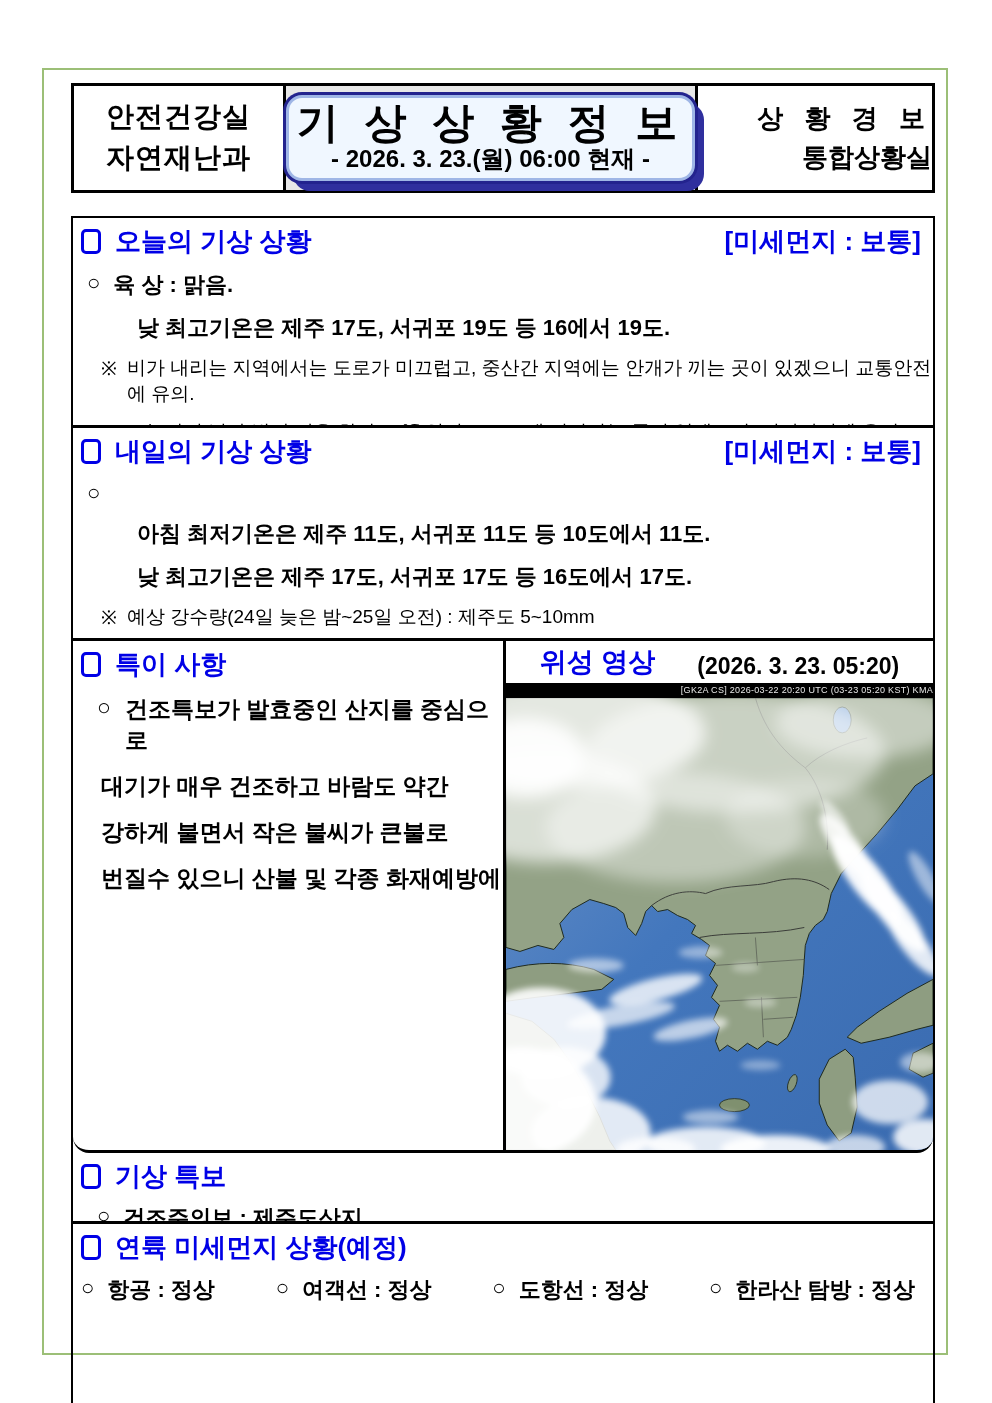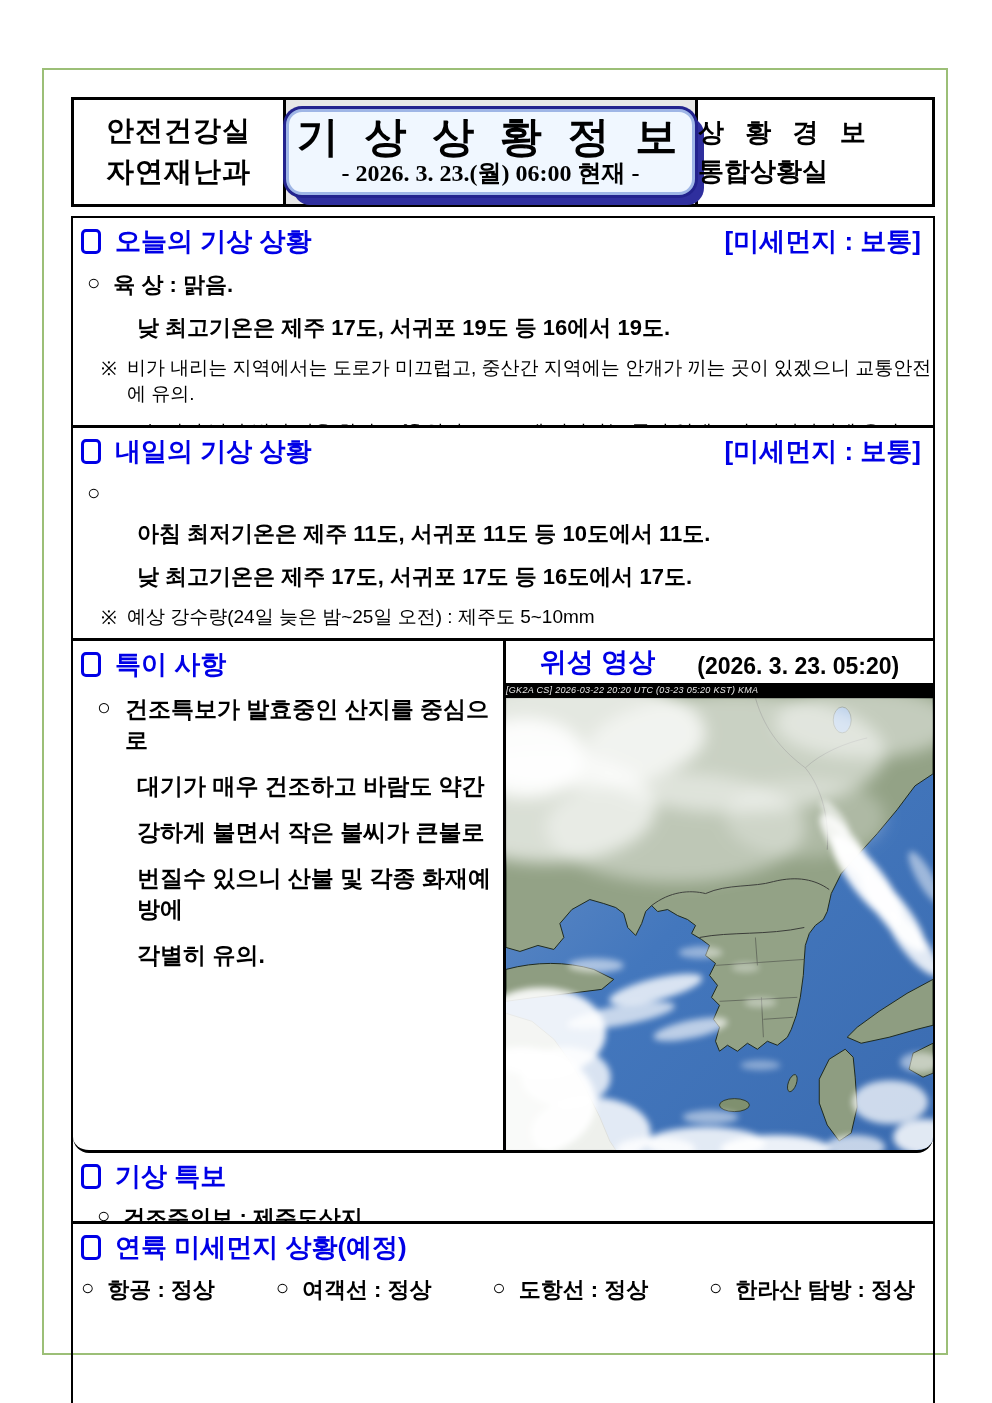--- a/index.html
+++ b/index.html
@@ -6,42 +6,42 @@
   body {
     width:992px; height:1403px; background:#ffffff; position:relative;
     font-family:"Liberation Sans", sans-serif; color:#000;
   }
   .sheet {
     position:absolute; left:42px; top:68px; width:906px; height:1287px;
     border:2px solid #9CBF77; background:#fff;
   }
   
   .hdr {
-    position:absolute; left:27px; top:27px; width:864px; height:110px;
+    position:absolute; left:27px; top:13px; width:864px; height:110px;
     border:3px solid #000; display:flex;
   }
   .hcell-left {
     width:212px; border-right:3px solid #000; display:flex; flex-direction:column;
     align-items:center; justify-content:center; font-weight:bold; font-size:28px;
     line-height:1.45; letter-spacing:1px;
   }
   .hcell-center {
     width:412px; border-right:3px solid #000; background:#E7E7E7;
     display:flex; align-items:center; justify-content:center;
   }
   .tbox {
     width:434px; text-align:center; background:#F0F7FF;
     border:3px solid #9FB6E6; border-radius:16px;
     box-shadow:0 0 0 3px #23238E, 8px 9px 0 1px #2F2F9E;
     padding:2px 6px 6px 6px;
   }
   .tbox-title { font-size:42px; font-weight:bold; letter-spacing:7px; line-height:1.1; }
-  .tbox-sub   { font-family:Liberation Serif, serif; font-weight:bold; font-size:24px; line-height:1.1; }
+  .tbox-sub   { font-family:Liberation Sans, sans-serif; font-weight:bold; font-size:24px; line-height:1.1; }
   .hcell-right {
-    flex:1; display:flex; flex-direction:column; align-items:flex-start; justify-content:center;
+    flex:1; display:flex; flex-direction:column; align-items:flex-end; justify-content:center;
     font-weight:bold; font-size:26px; line-height:1.5;
   }
   .sp-wide { letter-spacing:7px; }
   
   .content {
     position:absolute; left:27px; top:146px; width:864px; height:1285px;
     border:2px solid #000; display:flex; flex-direction:column; overflow:hidden;
   }
   .sec { border-bottom:3px solid #000; overflow:hidden; }
   .sec:last-child { border-bottom:none; }
@@ -58,31 +58,31 @@
   .bl .m { margin:0 13px 0 0; }
   .l-land   { padding-left:14px; margin-top:9px; }
   .l-detail { padding-left:64px; margin-top:13px; font-weight:bold; font-size:22px; }
   .l-note   { padding-left:28px; margin-top:12px; font-weight:normal; font-size:19px; display:flex; }
   .l-note .m { margin-right:10px; }
   
   .row-split { display:flex;border-radius:16px; }
   .sp-left { width:433px; border-right:3px solid #000; }
   .sp-par { padding-left:24px; margin-top:10px; font-size:23px; }
   .sp-par .m { margin-right:14px; }
-  .sp-cont { padding-left:64px; margin-top:15px; font-weight:bold; font-size:23px; }
+  .sp-cont { padding-left:28px; margin-top:15px; font-weight:bold; font-size:23px; }
   .sat-col { flex:1; display:flex; flex-direction:column; }
   .sat-title {
     height:42px; display:flex; align-items:flex-end; justify-content:center;
     padding-bottom:3px; font-weight:bold;gap:40px;
   }
   .sat-t1 { color:#0000E6; font-size:27px; margin-right:2px; }
   .sat-t2 { color:#000; font-size:23px; }
   .sat-caption {
     background:#000; color:#e8e8e8; font-size:9px; height:15px; line-height:15px;
-    text-align:left; letter-spacing:.3px;font-style:italic;
+    text-align:right; letter-spacing:.3px;
   }
   .sat-img { flex:1; }
   .sat-img svg { display:block; width:100%; height:100%; }
   
   .l-warn { padding-left:24px; margin-top:7px; }
   .transport-items {
     display:flex; justify-content:space-between; padding:8px 18px 0 8px;
   }
   .transport-items .bl { font-size:22px; }
   .h-today    { height:210px; }
@@ -161,21 +161,20 @@
           <span class="sq"></span>
           <span>특이 사항</span>
         </div>
         <div class="bl sp-par">
           <span class="m">○</span>
           <span>건조특보가 발효중인 산지를 중심으로</span>
         </div>
         <div class="sp-cont">대기가 매우 건조하고 바람도 약간</div>
         <div class="sp-cont">강하게 불면서 작은 불씨가 큰불로</div>
         <div class="sp-cont">번질수 있으니 산불 및 각종 화재예방에</div>
-        <div class="sp-cont">각별히 유의.</div>
       </div>
       <div class="sat-col">
         <div class="sat-title">
           <span class="sat-t1">위성 영상</span>
           <span class="sat-t2">(2026. 3. 23. 05:20)</span>
         </div>
         <div class="sat-caption">[GK2A CS] 2026-03-22 20:20 UTC (03-23 05:20 KST) KMA</div>
         <div class="sat-img">
           <svg viewBox="0 0 428 453" preserveAspectRatio="none">
             <defs>

